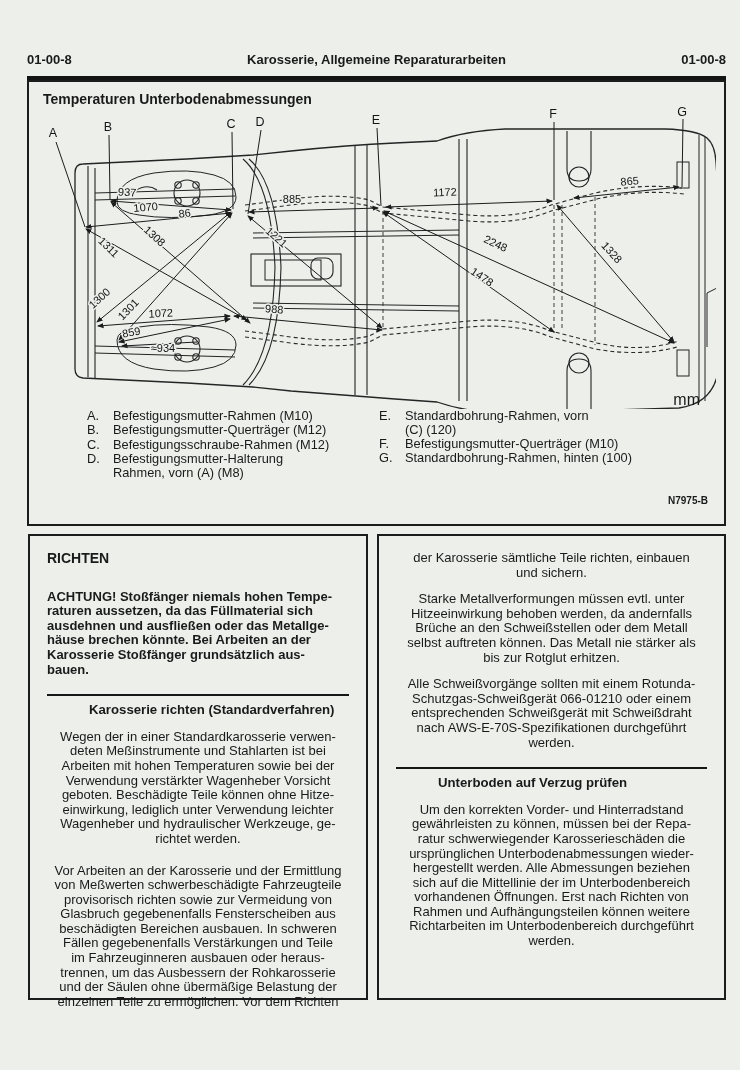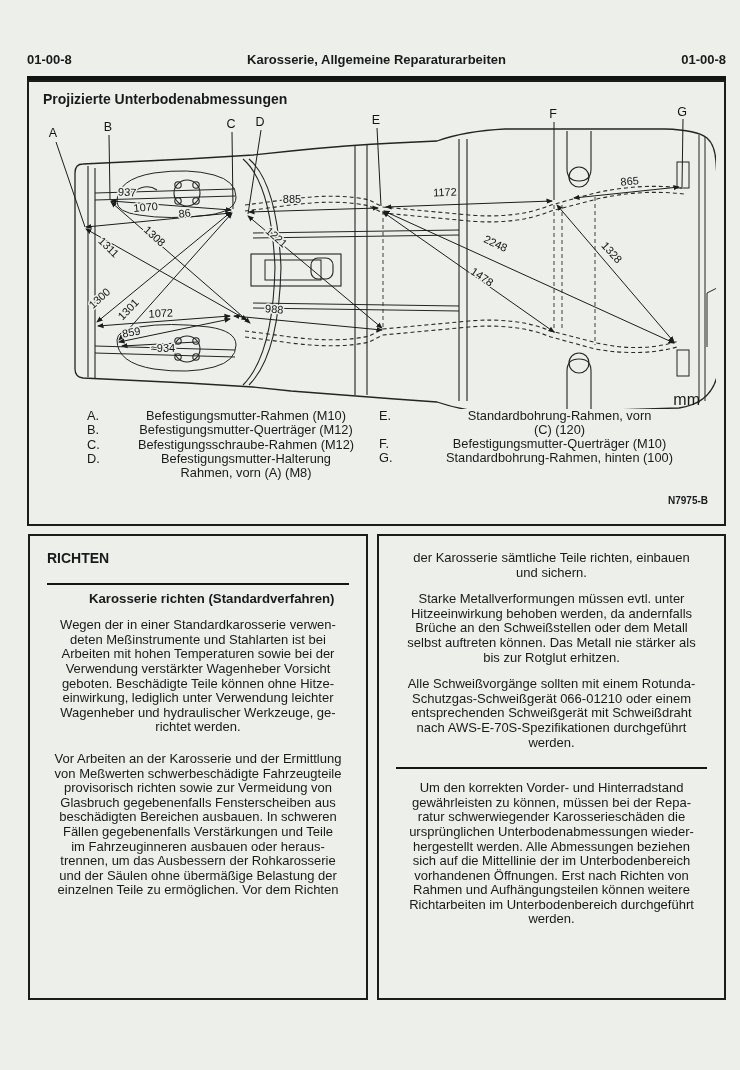--- a/index.html
+++ b/index.html
@@ -24,21 +24,21 @@
   
   .figbox{margin:0 14px 0 27px;border:2px solid #1c1c1c;height:446px;position:relative;
           padding:8px 10px 6px 10px;box-sizing:border-box;}
   .figtitle{font-size:14px;font-weight:bold;margin:1px 0 0 4px;}
   svg{display:block;}
   .legend{position:relative;display:flex;margin-top:0;padding-left:48px;font-size:12.8px;line-height:13.8px;}
   .leg-col-l{flex:0 0 292px;}
   .leg-col-r{flex:1;}
   .leg-row{display:flex;margin:0 0 .5px 0;}
   .leg-key{width:26px;flex:0 0 26px;}
-  .leg-txt{flex:1;white-space:pre-line;text-align:center;}
+  .leg-txt{flex:1;white-space:pre-line;}
   .unit{position:absolute;top:-16px;right:14px;font-size:16px;}
   .figcode{position:absolute;right:6px;bottom:-28px;font-size:10px;font-weight:bold;}
 
   
   .cols{display:flex;gap:9px;margin:8px 14px 0 28px;height:466px;}
   .colbox{border:2px solid #1c1c1c;box-sizing:border-box;padding:13px 17px 10px 17px;
           font-size:13px;line-height:14.6px;}
   .colbox.left{flex:0 0 340px;}
   .colbox.right{flex:1;}
   .h-main{font-size:14px;font-weight:bold;margin:2px 0 0 0;}
@@ -60,21 +60,21 @@
 
   <div class="hdr">
     <span>01-00-8</span>
     <span class="c">Karosserie, Allgemeine Reparaturarbeiten</span>
     <span>01-00-8</span>
   </div>
   <div class="hdr-rule"></div>
 
 
   <div class="figbox">
-    <div class="figtitle">Projizierte Unterbodenabmessungen</div>
+    <div class="figtitle">Temperaturen Unterbodenabmessungen</div>
 
     <svg width="677" height="302" viewBox="0 0 677 302">
       <defs>
         <marker id="ar" viewBox="0 0 10 10" refX="8.5" refY="5" markerWidth="6.5" markerHeight="6.5" orient="auto-start-reverse">
           <path d="M0 1 L10 5 L0 9 Z" fill="#1c1c1c"></path>
         </marker>
       </defs>
 
       <g fill="none" stroke="#242424" stroke-width="1.3">
         <path d="M 44 57 L 148 52 L 214 48 L 252 44 Q 310 38 356 36 L 398 34 Q 426 24 466 22 L 626 22 Q 658 23 668 31 Q 676 38 677 55 L 680 100 L 680 250 Q 681 295 640 301 L 470 306 Q 430 306 398 295 L 356 292 L 252 284 L 214 280 L 148 276 L 44 271 Q 36 270 36 262 L 36 66 Q 36 57 44 57 Z"></path>
@@ -217,20 +217,26 @@
           <span class="leg-txt">Standardbohrung-Rahmen, hinten (100)</span>
         </div>
       </div>
       <span class="figcode">N7975-B</span>
     </div>
   </div>
 
   <div class="cols">
     <div class="colbox left">
       <div class="h-main">RICHTEN</div>
+      <p class="warn">ACHTUNG! Stoßfänger niemals hohen Tempe-
+raturen aussetzen, da das Füllmaterial sich
+ausdehnen und ausfließen oder das Metallge-
+häuse brechen könnte. Bei Arbeiten an der
+Karosserie Stoßfänger grundsätzlich aus-
+bauen.</p>
       <hr class="subrule">
       <div class="h-sub">Karosserie richten (Standardverfahren)</div>
       <p class="para">Wegen der in einer Standardkarosserie verwen-
 deten Meßinstrumente und Stahlarten ist bei
 Arbeiten mit hohen Temperaturen sowie bei der
 Verwendung verstärkter Wagenheber Vorsicht
 geboten. Beschädigte Teile können ohne Hitze-
 einwirkung, lediglich unter Verwendung leichter
 Wagenheber und hydraulischer Werkzeuge, ge-
 richtet werden.</p>
@@ -253,20 +259,21 @@
 Hitzeeinwirkung behoben werden, da andernfalls
 Brüche an den Schweißstellen oder dem Metall
 selbst auftreten können. Das Metall nie stärker als
 bis zur Rotglut erhitzen.</p>
       <p class="para">Alle Schweißvorgänge sollten mit einem Rotunda-
 Schutzgas-Schweißgerät 066-01210 oder einem
 entsprechenden Schweißgerät mit Schweißdraht
 nach AWS-E-70S-Spezifikationen durchgeführt
 werden.</p>
       <hr class="subrule">
+      <div class="h-sub">Unterboden auf Verzug prüfen</div>
       <p class="para">Um den korrekten Vorder- und Hinterradstand
 gewährleisten zu können, müssen bei der Repa-
 ratur schwerwiegender Karosserieschäden die
 ursprünglichen Unterbodenabmessungen wieder-
 hergestellt werden. Alle Abmessungen beziehen
 sich auf die Mittellinie der im Unterbodenbereich
 vorhandenen Öffnungen. Erst nach Richten von
 Rahmen und Aufhängungsteilen können weitere
 Richtarbeiten im Unterbodenbereich durchgeführt
 werden.</p>

